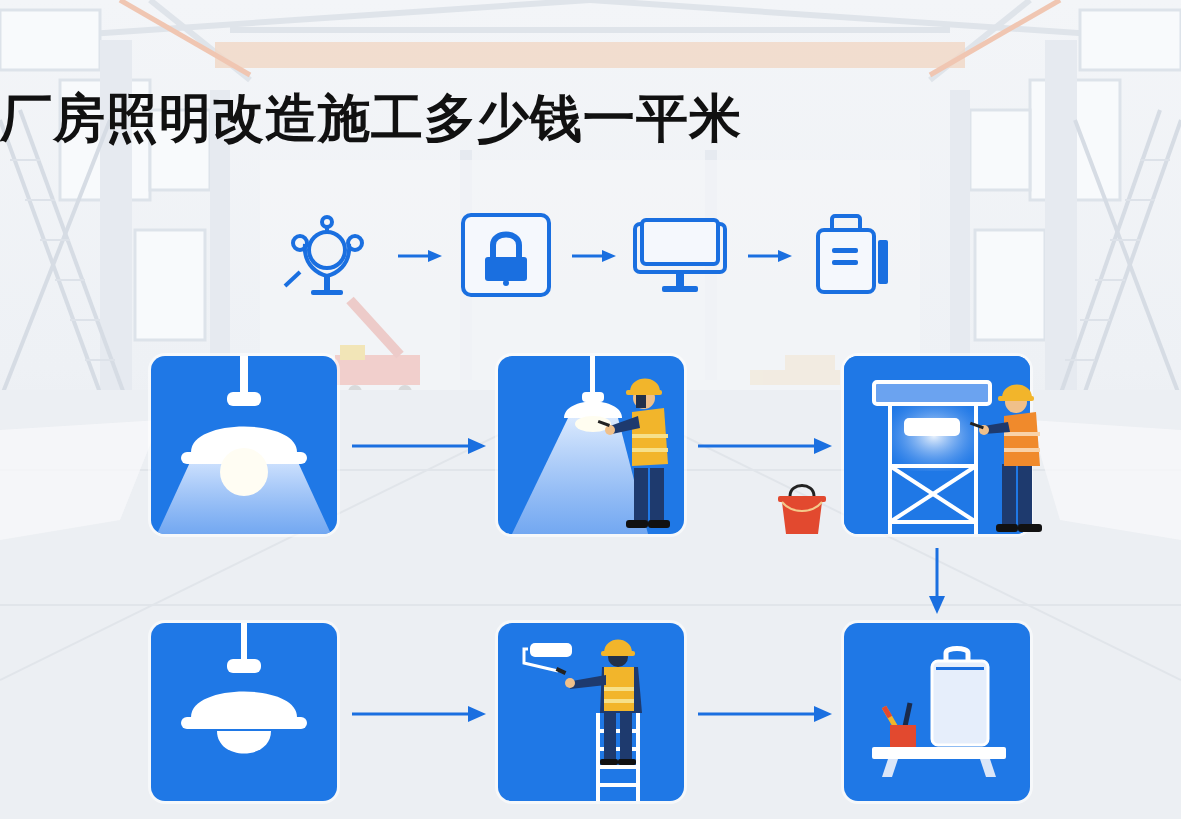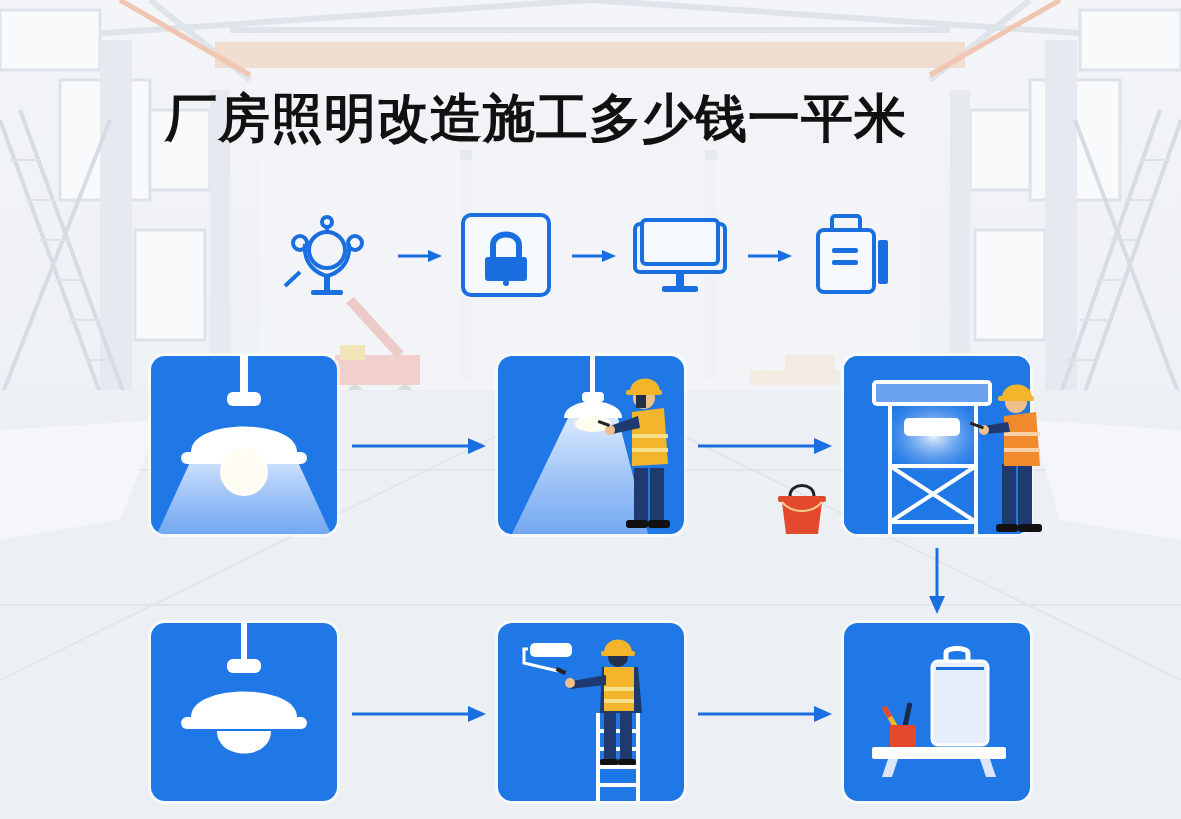--- a/index.html
+++ b/index.html
@@ -2,21 +2,21 @@
 <html><head>
 <meta charset="utf-8">
 <style>
   html,body{margin:0;padding:0;}
   body{width:1181px;height:819px;overflow:hidden;position:relative;
     font-family:"DejaVu Sans","Liberation Sans",sans-serif;
     background:#eef1f5;}
   .bg{position:absolute;inset:0;overflow:hidden;
     background:linear-gradient(180deg,#f3f5f8 0%,#eef1f5 45%,#e9ecf0 60%,#eceef1 100%);}
   .bg svg{position:absolute;left:0;top:0;}
-  .title{position:absolute;left:0;top:84px;width:1072px;text-align:center;
+  .title{position:absolute;left:0;top:84px;width:1072px;text-align:left;
     font-size:52px;font-weight:bold;color:#111;letter-spacing:1px;
     font-family:"DejaVu Sans","Liberation Sans",sans-serif;}
   .abs{position:absolute;}
   .card{position:absolute;width:186px;height:178px;border-radius:14px;
     background:#1f78e6;overflow:hidden;
     box-shadow:0 0 0 3px rgba(255,255,255,0.55);}
   .card svg{position:absolute;left:0;top:0;}
   .arrow svg{display:block;}
 </style>
 </head>

